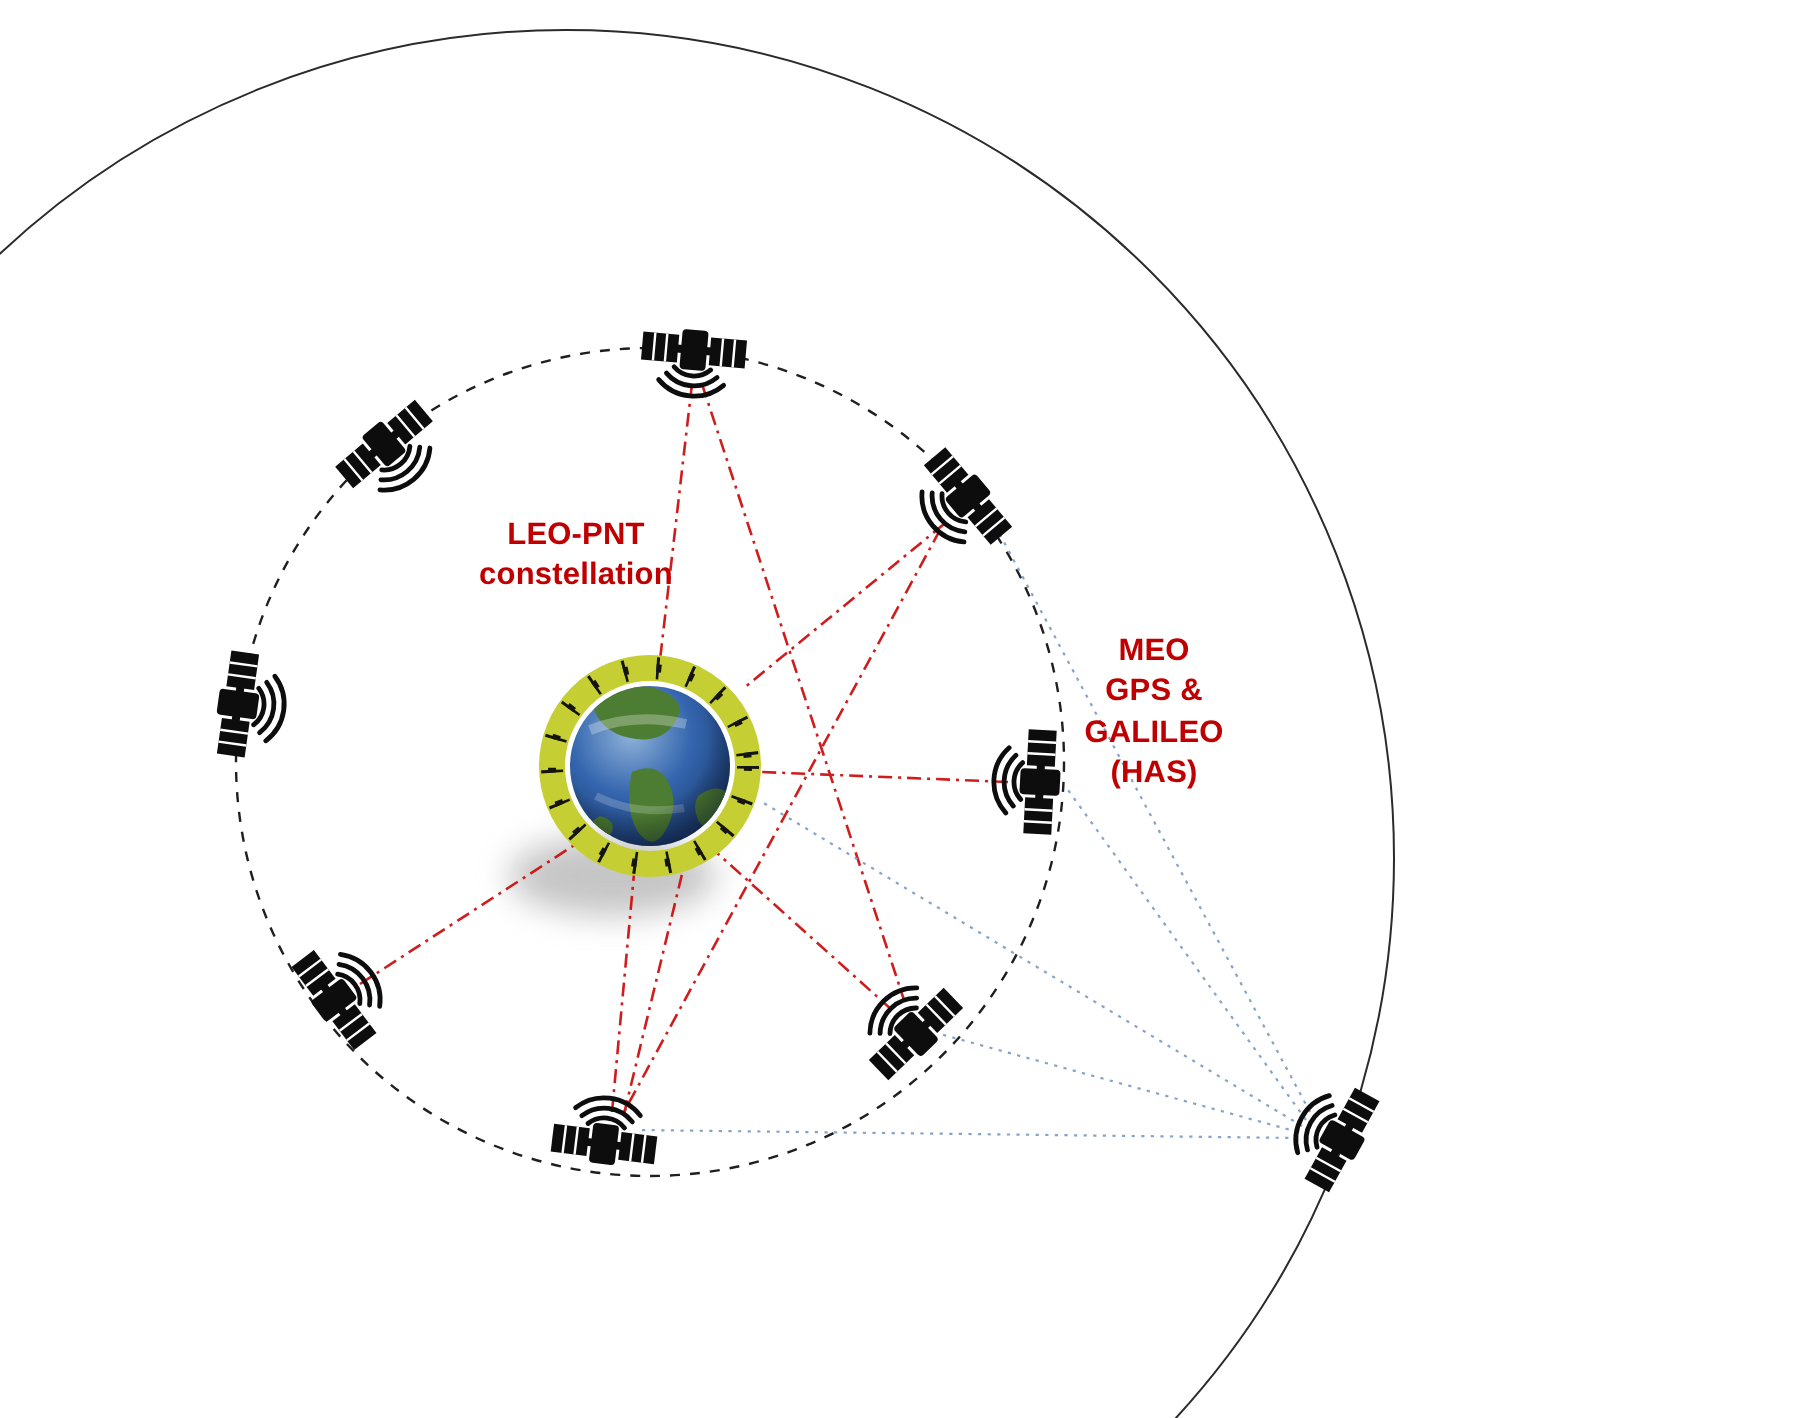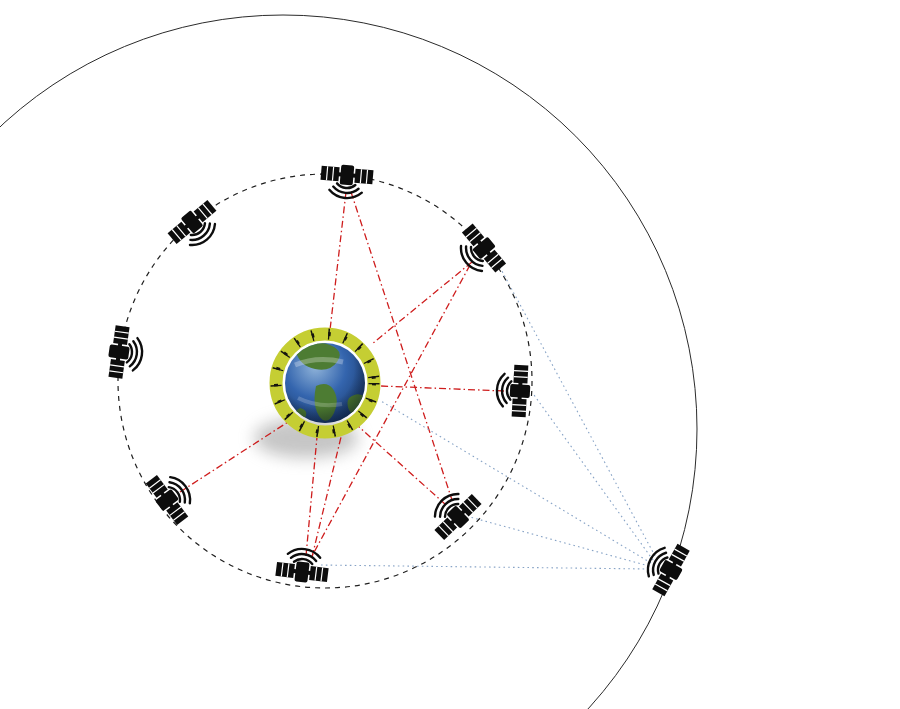--- a/index.html
+++ b/index.html
@@ -124,16 +124,22 @@
 
     <g transform="translate(520,391) rotate(93)">
         <use href="#satFull"></use>
       </g>
 
     <g transform="translate(671,570) rotate(119)">
         <use href="#satFull"></use>
       </g>
   </svg>
 
+  <div class="diagram-label" id="label-leo">LEO-PNT
+constellation</div>
 
+  <div class="diagram-label" id="label-meo">MEO
+GPS &amp;
+GALILEO
+(HAS)</div>
 
 
 </div>
 
 </body></html>

